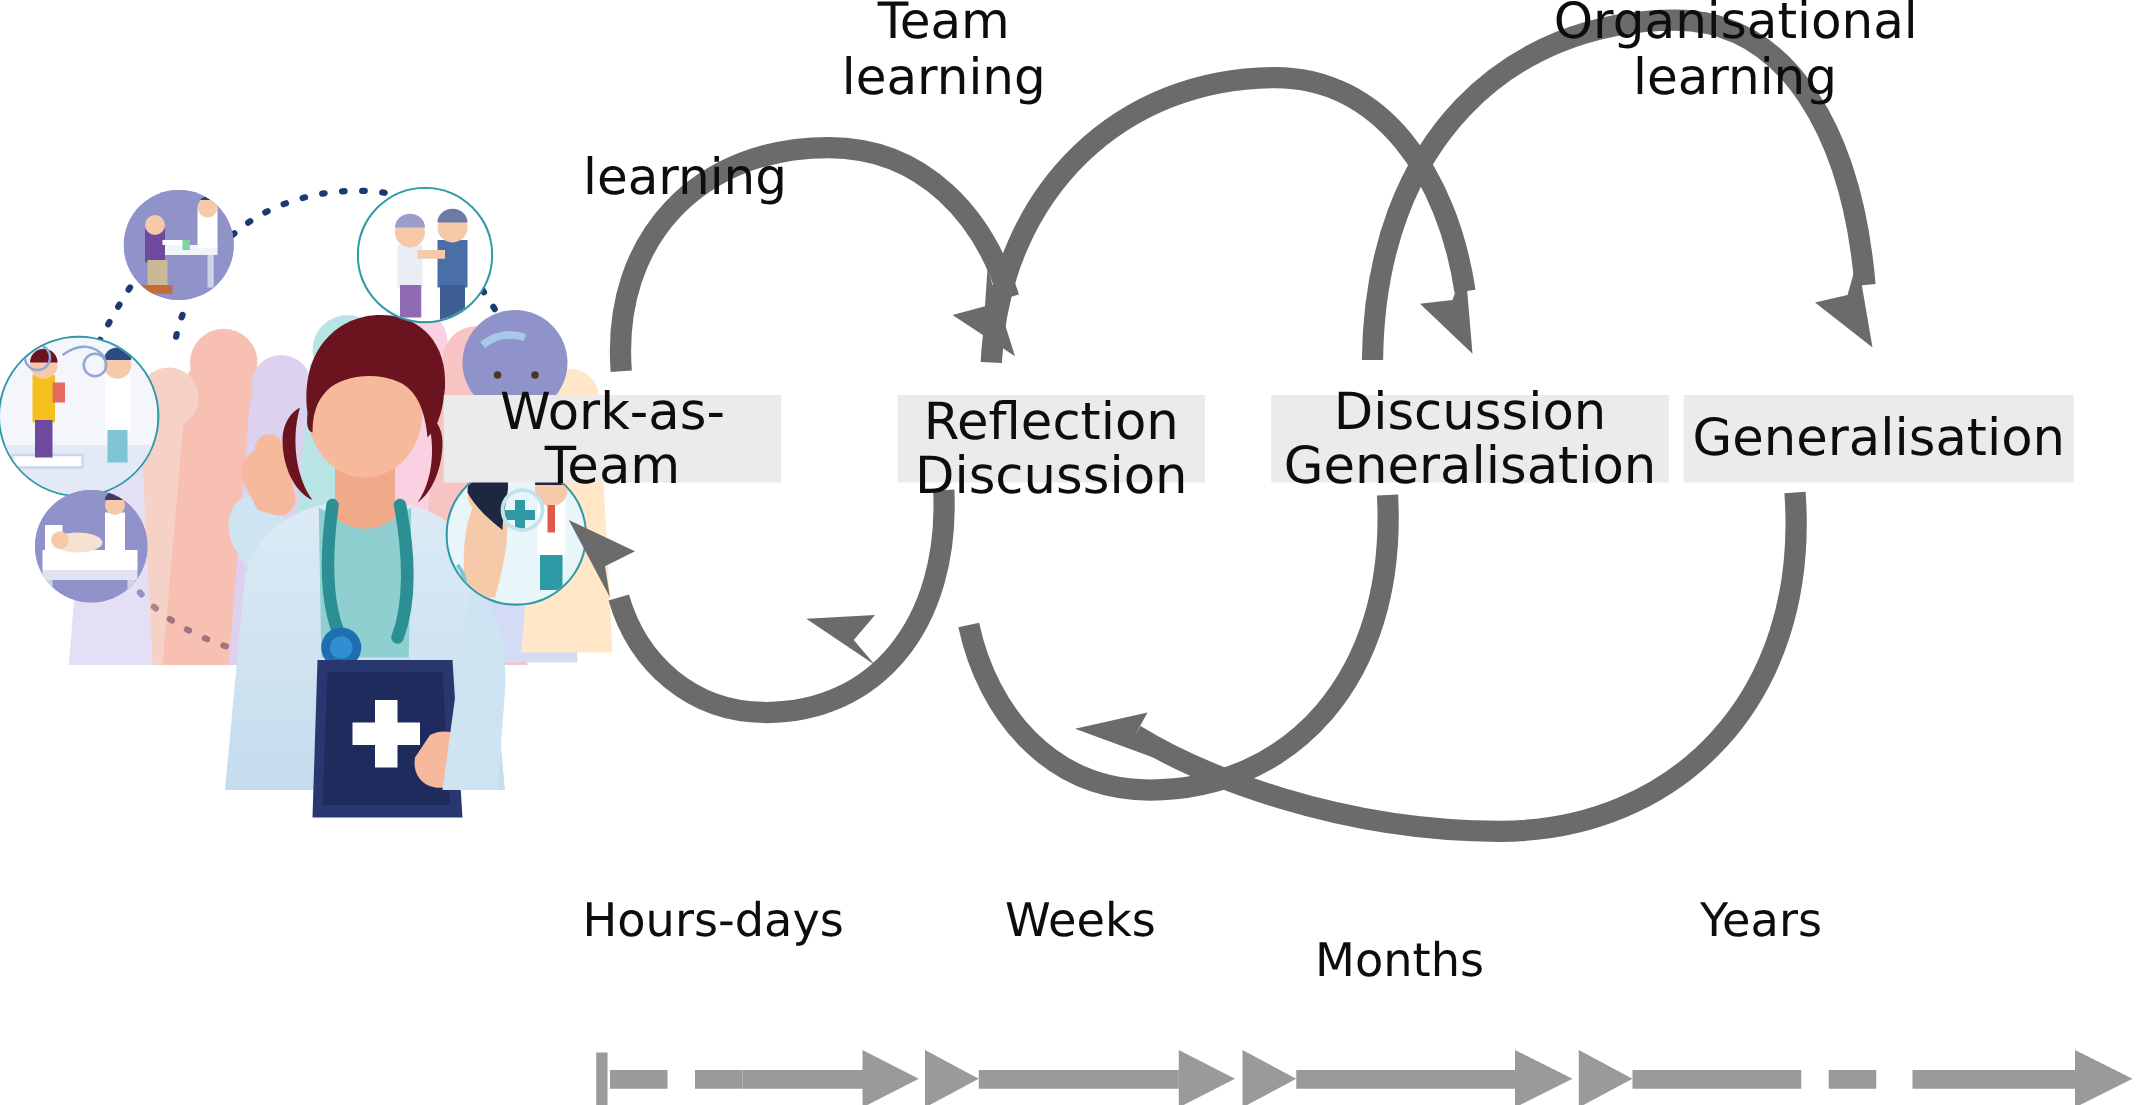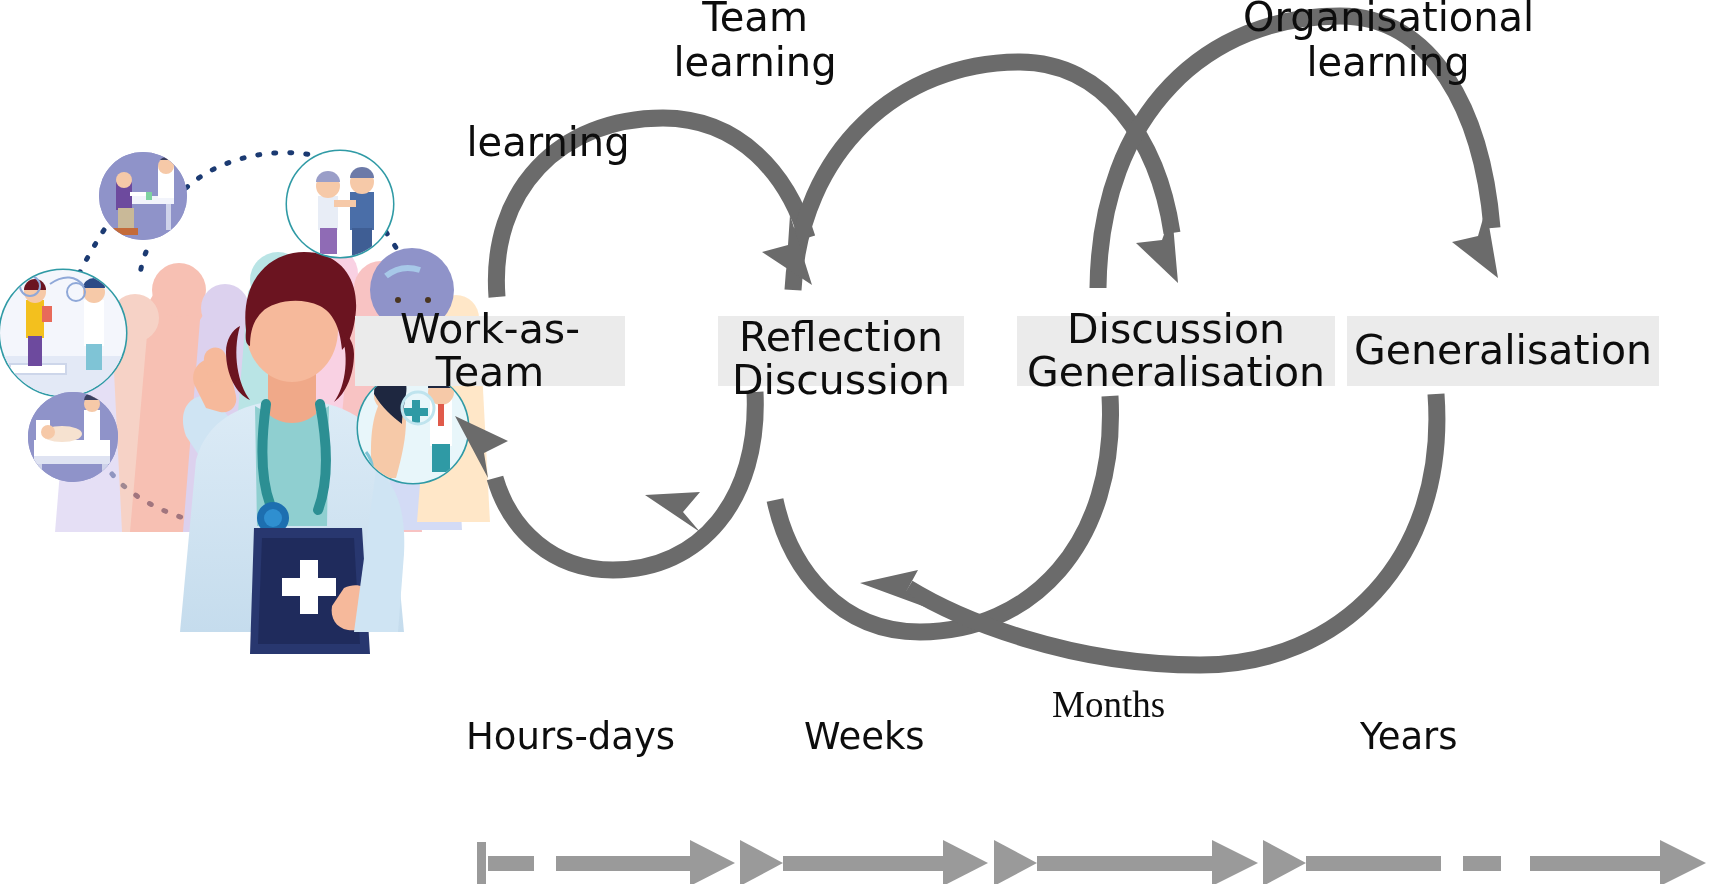--- a/index.html
+++ b/index.html
@@ -311,18 +311,18 @@
 
     <div class="cyc-label" style="left:1243px;top:-5px;width:290px;">
       <span>Organisational</span><br>
       <span>learning</span>
     </div>
 
     <div class="tl-label" style="left:466px;top:715px;width:190px;">Hours-days</div>
 
     <div class="tl-label" style="left:768px;top:715px;width:130px;margin-left:36px;">Weeks</div>
 
-    <div class="tl-label" style="left:1052px;top:683px;width:140px;font-family:Liberation Serif, serif;">Months</div>
+    <div class="tl-label" style="left:1052px;top:747px;width:140px;">Months</div>
 
     <div class="tl-label" style="left:1360px;top:715px;width:120px;">Years</div>
   </div>
 
 </div>
 
 </body></html>

